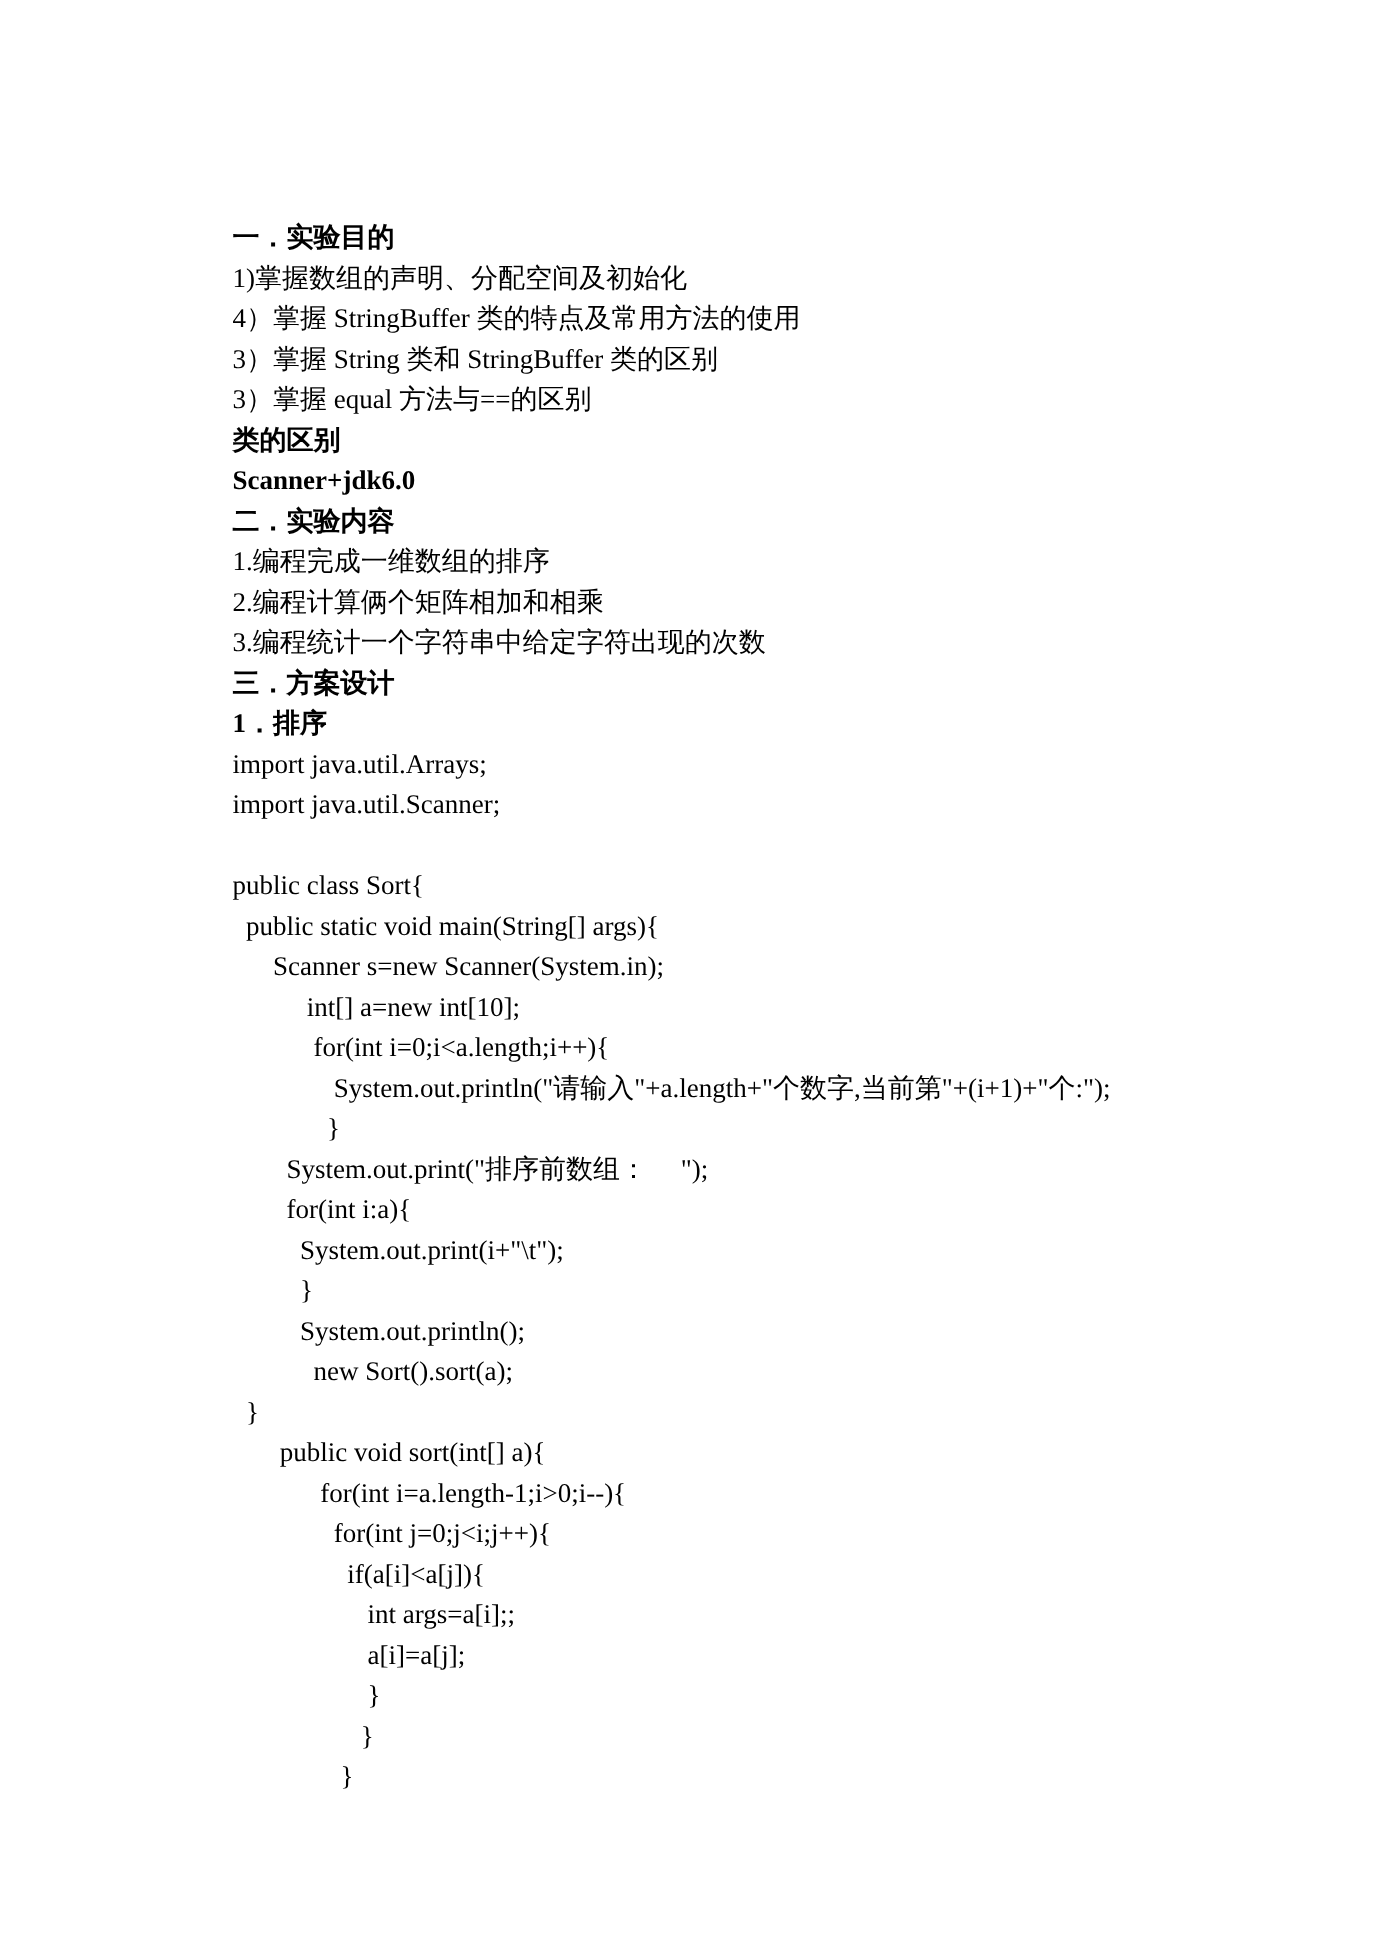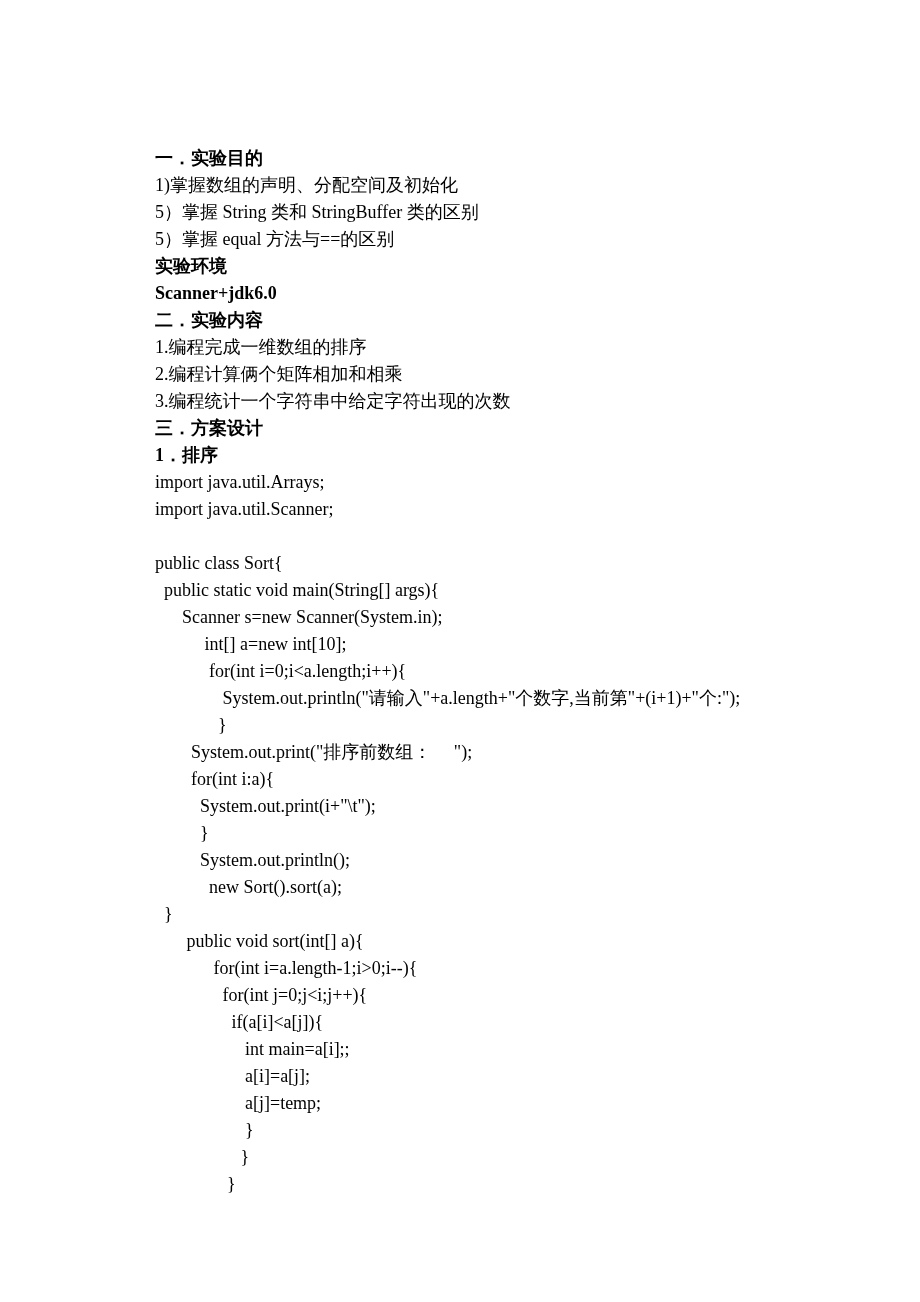--- a/index.html
+++ b/index.html
@@ -27,23 +27,24 @@
     padding: 0;
   }
 </style>
 </head>
 <body>
 
 <div class="page">
   <div id="content">
       <div class="line bold">一．实验目的</div>
       <div class="line">1)掌握数组的声明、分配空间及初始化</div>
-      <div class="line">5）掌握 String 类和 StringBuffer 类的区别</div>
-      <div class="line">5）掌握 equal 方法与==的区别</div>
-      <div class="line bold">实验环境</div>
+      <div class="line">4）掌握 StringBuffer 类的特点及常用方法的使用</div>
+      <div class="line">3）掌握 String 类和 StringBuffer 类的区别</div>
+      <div class="line">3）掌握 equal 方法与==的区别</div>
+      <div class="line bold">类的区别</div>
       <div class="line bold">Scanner+jdk6.0</div>
       <div class="line bold">二．实验内容</div>
       <div class="line">1.编程完成一维数组的排序</div>
       <div class="line">2.编程计算俩个矩阵相加和相乘</div>
       <div class="line">3.编程统计一个字符串中给定字符出现的次数</div>
       <div class="line bold">三．方案设计</div>
       <div class="line bold">1．排序</div>
       <div class="line">import java.util.Arrays;</div>
       <div class="line">import java.util.Scanner;</div>
       <div class="line">&nbsp;</div>
@@ -58,20 +59,19 @@
       <div class="line">        for(int i:a){</div>
       <div class="line">          System.out.print(i+"\t");</div>
       <div class="line">          }</div>
       <div class="line">          System.out.println();</div>
       <div class="line">            new Sort().sort(a);</div>
       <div class="line">  }</div>
       <div class="line">       public void sort(int[] a){</div>
       <div class="line">             for(int i=a.length-1;i&gt;0;i--){</div>
       <div class="line">               for(int j=0;j&lt;i;j++){</div>
       <div class="line">                 if(a[i]&lt;a[j]){</div>
-      <div class="line">                    int main=a[i];;</div>
+      <div class="line">                    int args=a[i];;</div>
       <div class="line">                    a[i]=a[j];</div>
-      <div class="line">                    a[j]=temp;</div>
       <div class="line">                    }</div>
       <div class="line">                   }</div>
       <div class="line">                }</div>
     </div>
 </div>
 
 </body></html>

